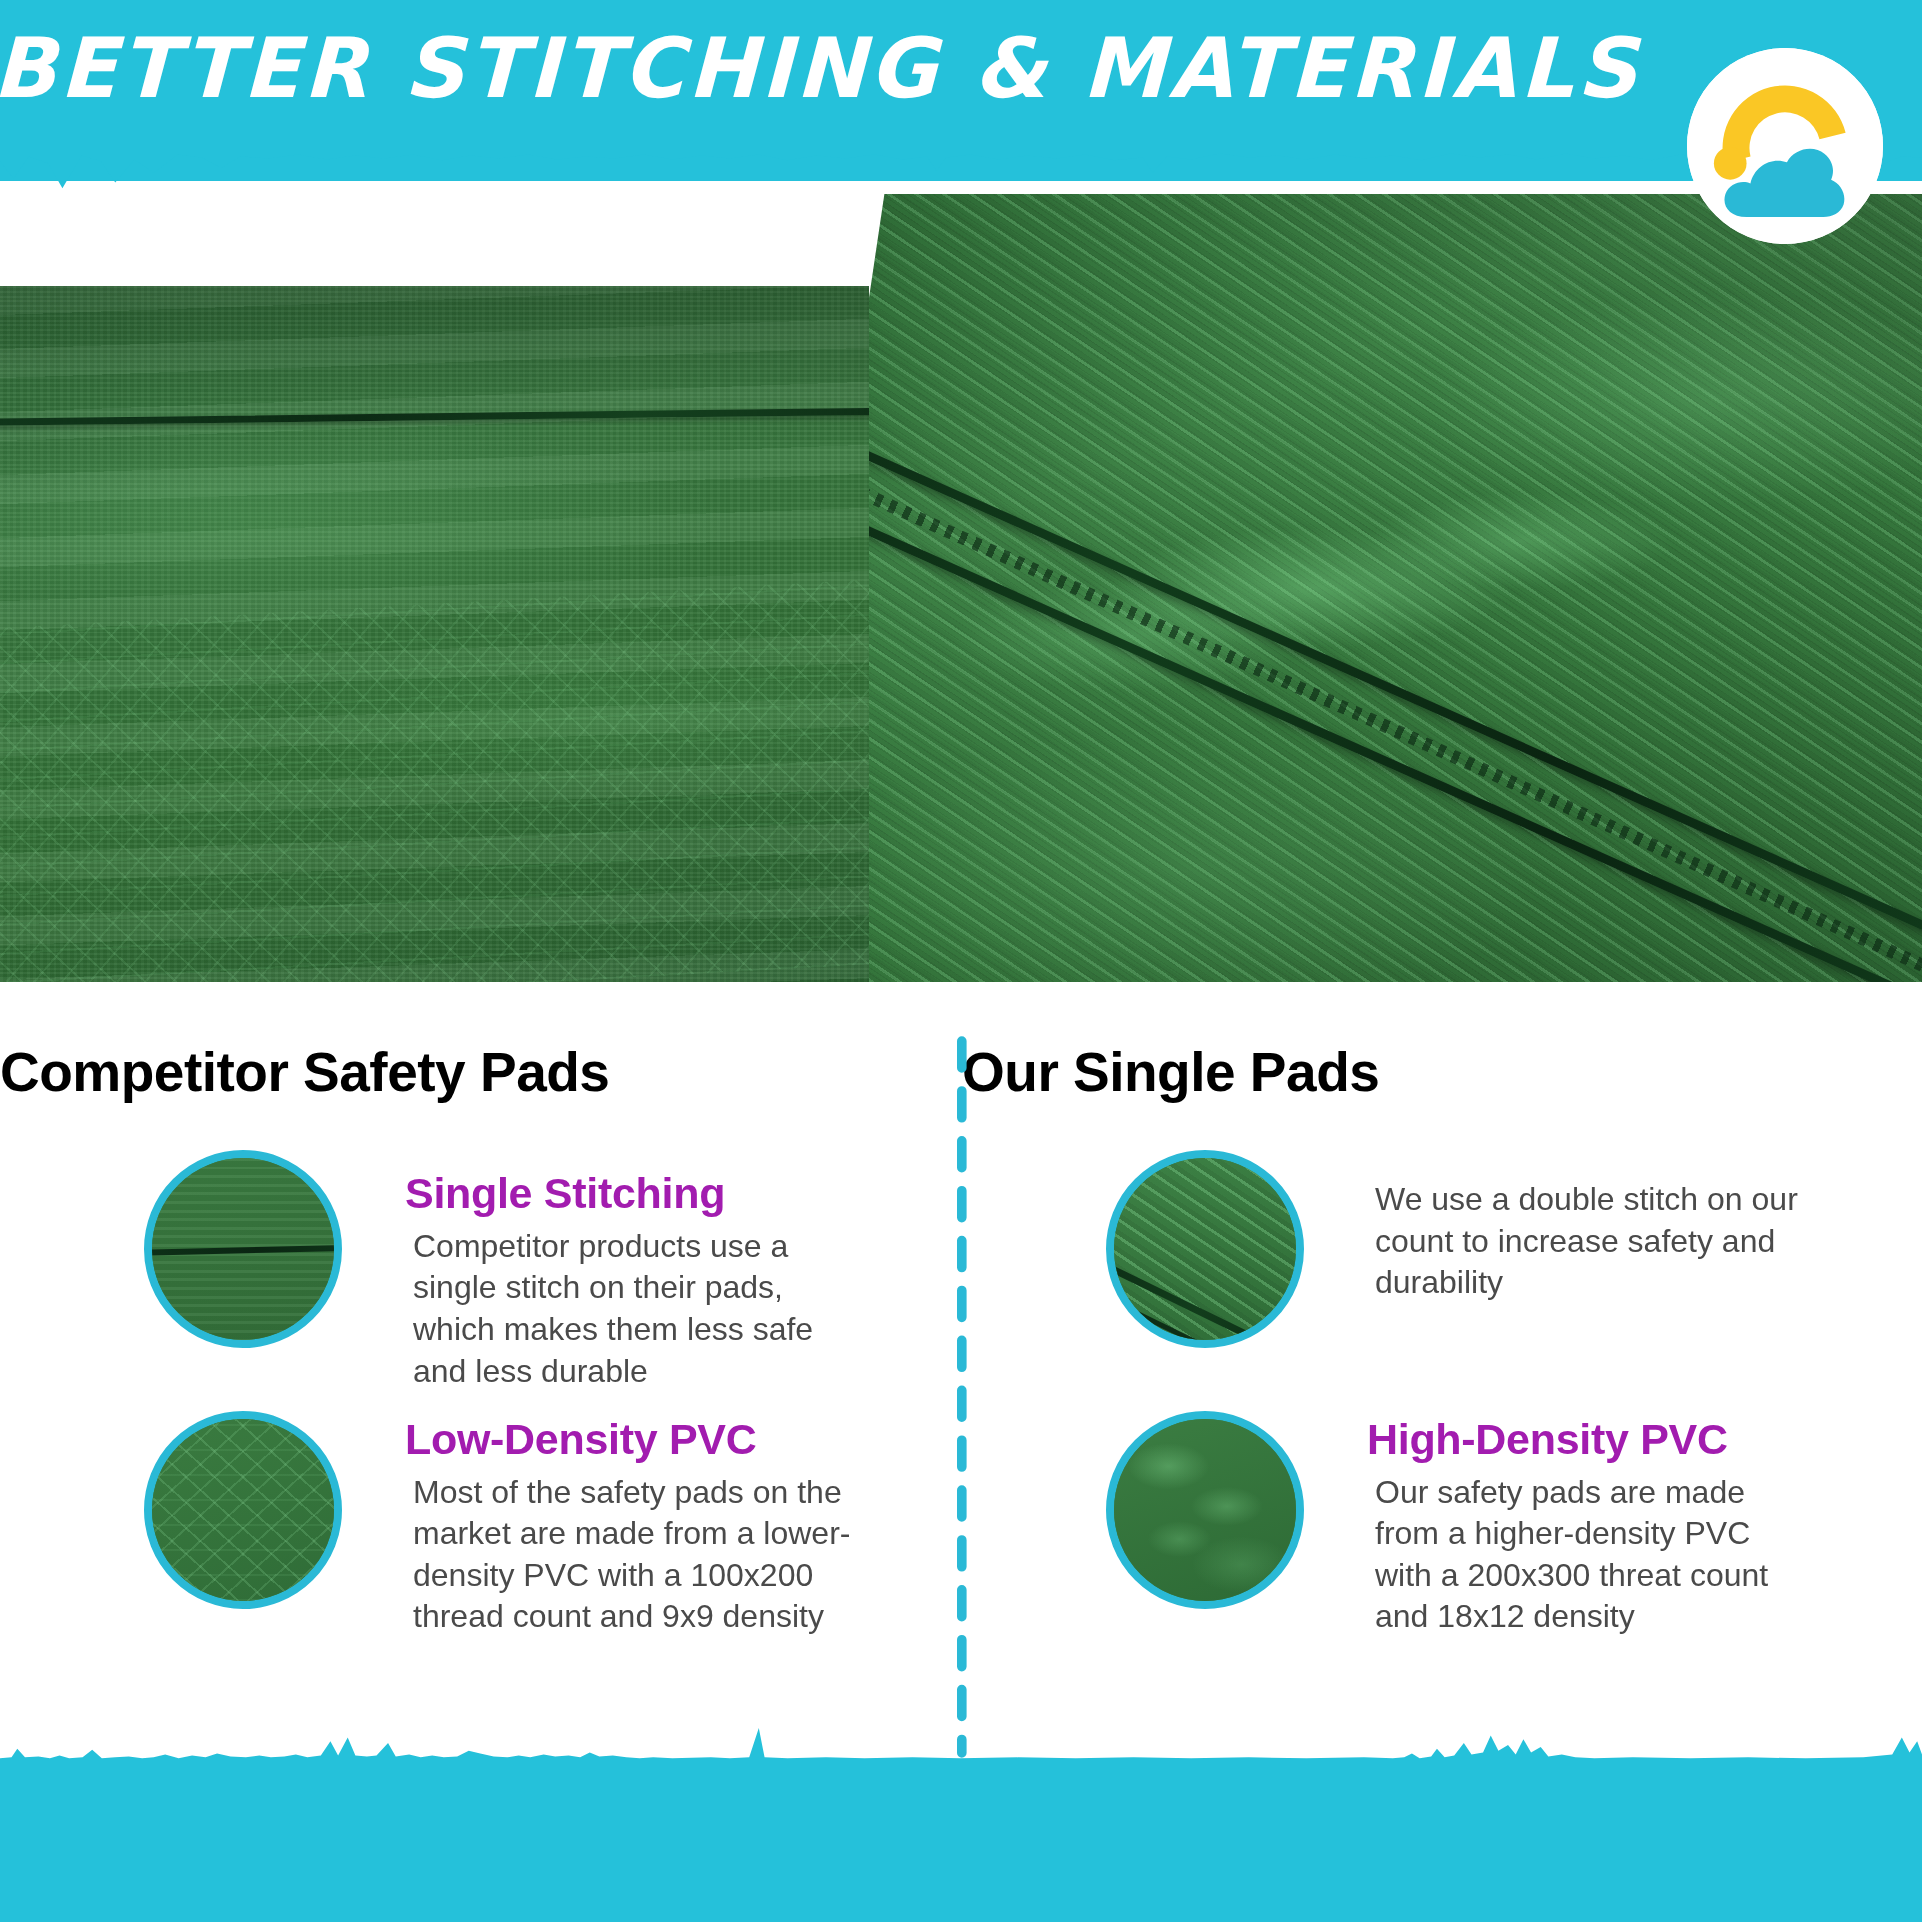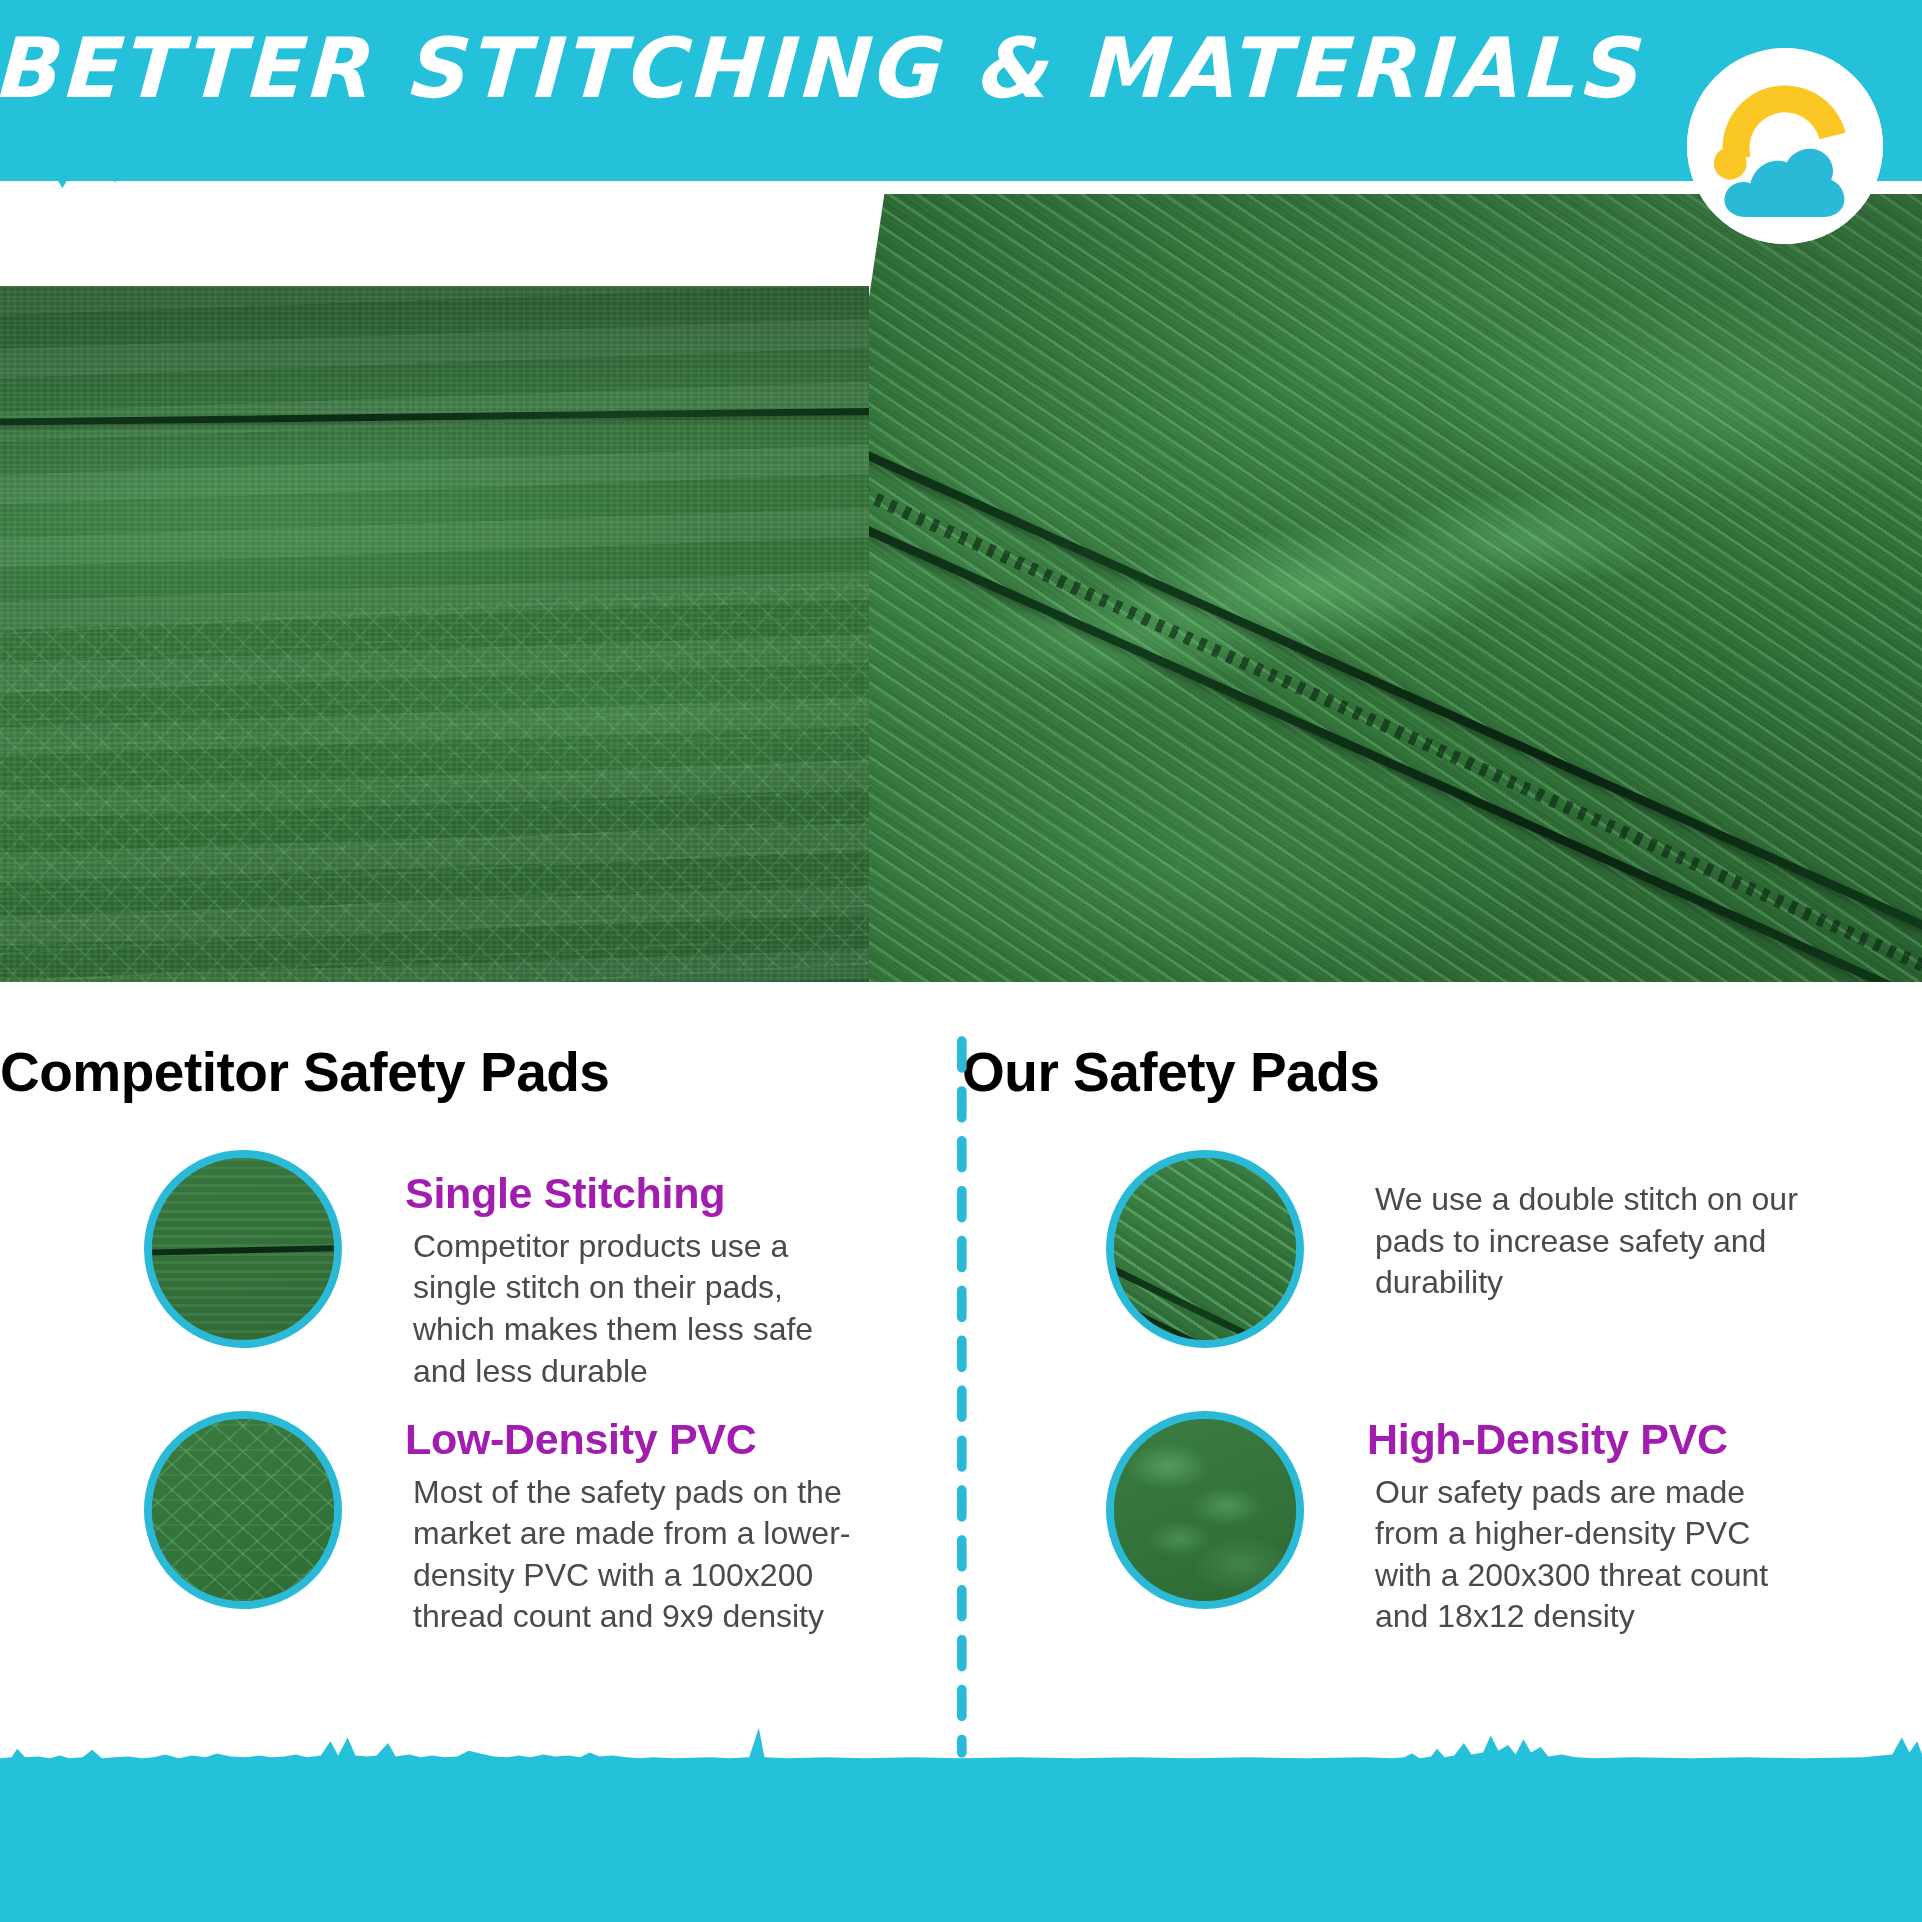--- a/index.html
+++ b/index.html
@@ -298,28 +298,28 @@
             <div class="thumb-inner t-lowpvc"></div>
           </div>
         <div class="feature-text">
           <p class="feature-head">Low-Density PVC</p>
           <p class="feature-desc">Most of the safety pads on the market are made from a lower-density PVC with a 100x200 thread count and 9x9 density</p>
         </div>
       </div>
     </div>
 
     <div class="col col-right">
-      <div class="col-title">Our Safety Pads</div>
+      <div class="col-title">Our Single Pads</div>
 
       <div class="feature feature-1">
         <div class="thumb">
             <div class="thumb-inner t-double"></div>
           </div>
         <div class="feature-text">
-          <p class="feature-desc">We use a double stitch on our pads to increase safety and durability</p>
+          <p class="feature-desc">We use a double stitch on our count to increase safety and durability</p>
         </div>
       </div>
 
       <div class="feature feature-2">
         <div class="thumb">
             <div class="thumb-inner t-highpvc"></div>
           </div>
         <div class="feature-text">
           <p class="feature-head">High-Density PVC</p>
           <p class="feature-desc">Our safety pads are made from a higher-density PVC with a 200x300 threat count and 18x12 density</p>

